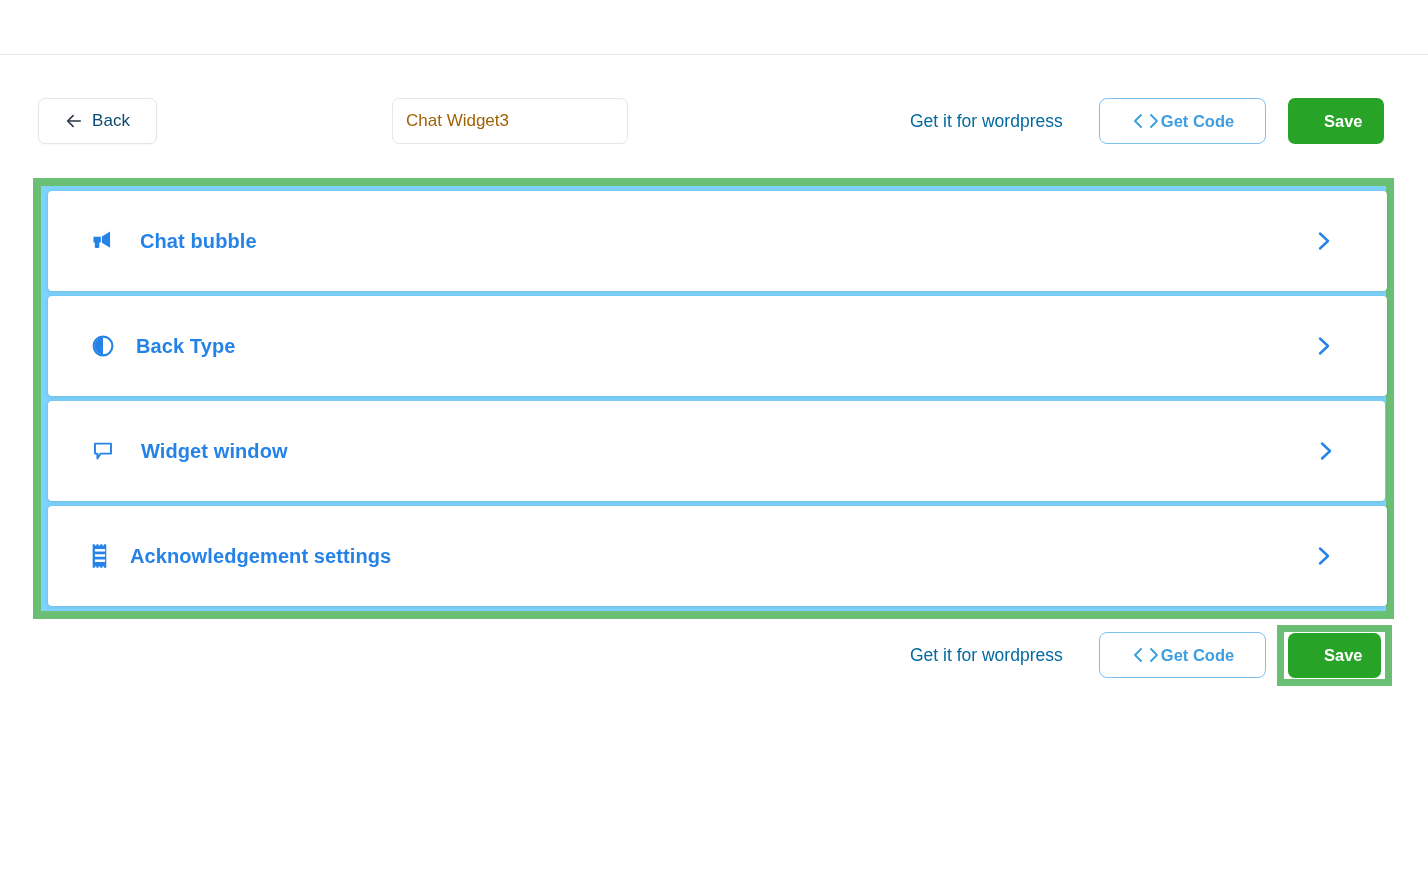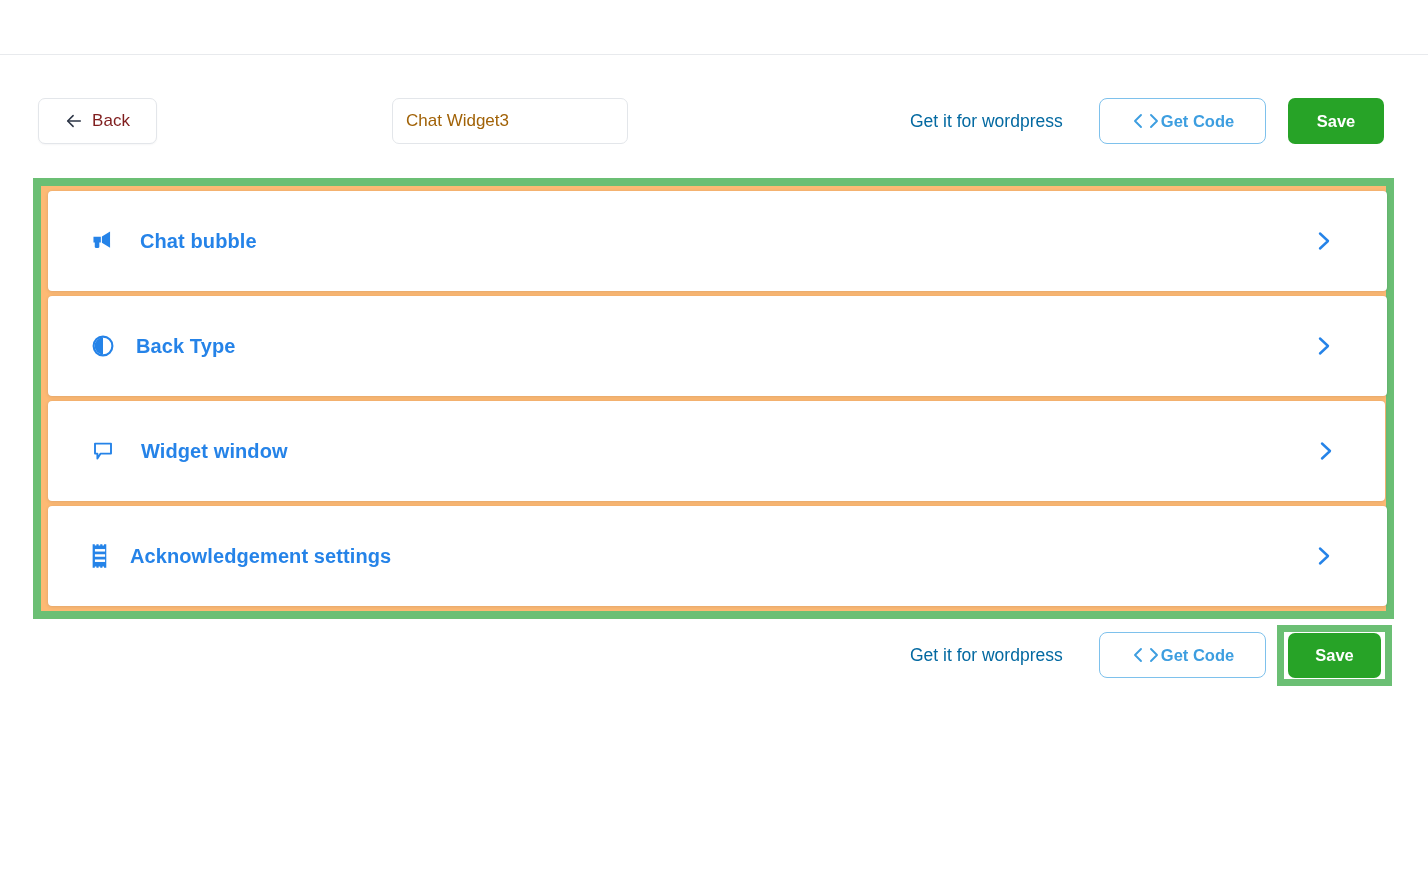--- a/index.html
+++ b/index.html
@@ -40,21 +40,21 @@
     border-radius: 7px;
     display: flex;
     align-items: center;
     justify-content: center;
     gap: 9px;
     cursor: pointer;
     box-shadow: 0 1px 2px rgba(16,24,40,0.04);
   }
   .back-btn .label {
     font-size: 17px;
-    color: #7f1d1d;
+    color: #0c4a6e;
     font-weight: 400;
   }
   .arrow-left-icon { display: block; width: 18px; height: 18px; }
 
   .name-input {
     position: absolute;
     left: 392px; top: 43px;
     width: 236px; height: 46px;
     background: #ffffff;
     border: 1px solid #e3e6ea;
@@ -104,21 +104,22 @@
     background: #27a327;
     border: none;
     border-radius: 7px;
     color: #ffffff;
     font-family: "Liberation Sans", sans-serif;
     font-size: 16.5px;
     font-weight: bold;
     cursor: pointer;
     display: flex;
     align-items: center;
-    justify-content: center;
+    justify-content: flex-start;
+    padding-left: 36px;
   }
 
   
   #wp-link-top   { left: 910px; }
   #getcode-top   { left: 1099px; }
   #save-top      { left: 1288px; }
 
   
   .panel-highlight {
     position: absolute;
@@ -128,21 +129,21 @@
     border: 8px solid #6bbf74;
     background: #ffffff;
     padding: 0;
   }
 
   .panel-inner {
     position: absolute;
     left: 0; top: 0;
     width: 100%;
     height: 100%;
-    background: #fdba74;
+    background: #7dd3fc;
     padding: 5px 7px 5px 7px;
     display: flex;
     flex-direction: column;
     justify-content: space-between;
   }
 
   .section-card {
     position: relative;
     height: 100px;
     background: #ffffff;

